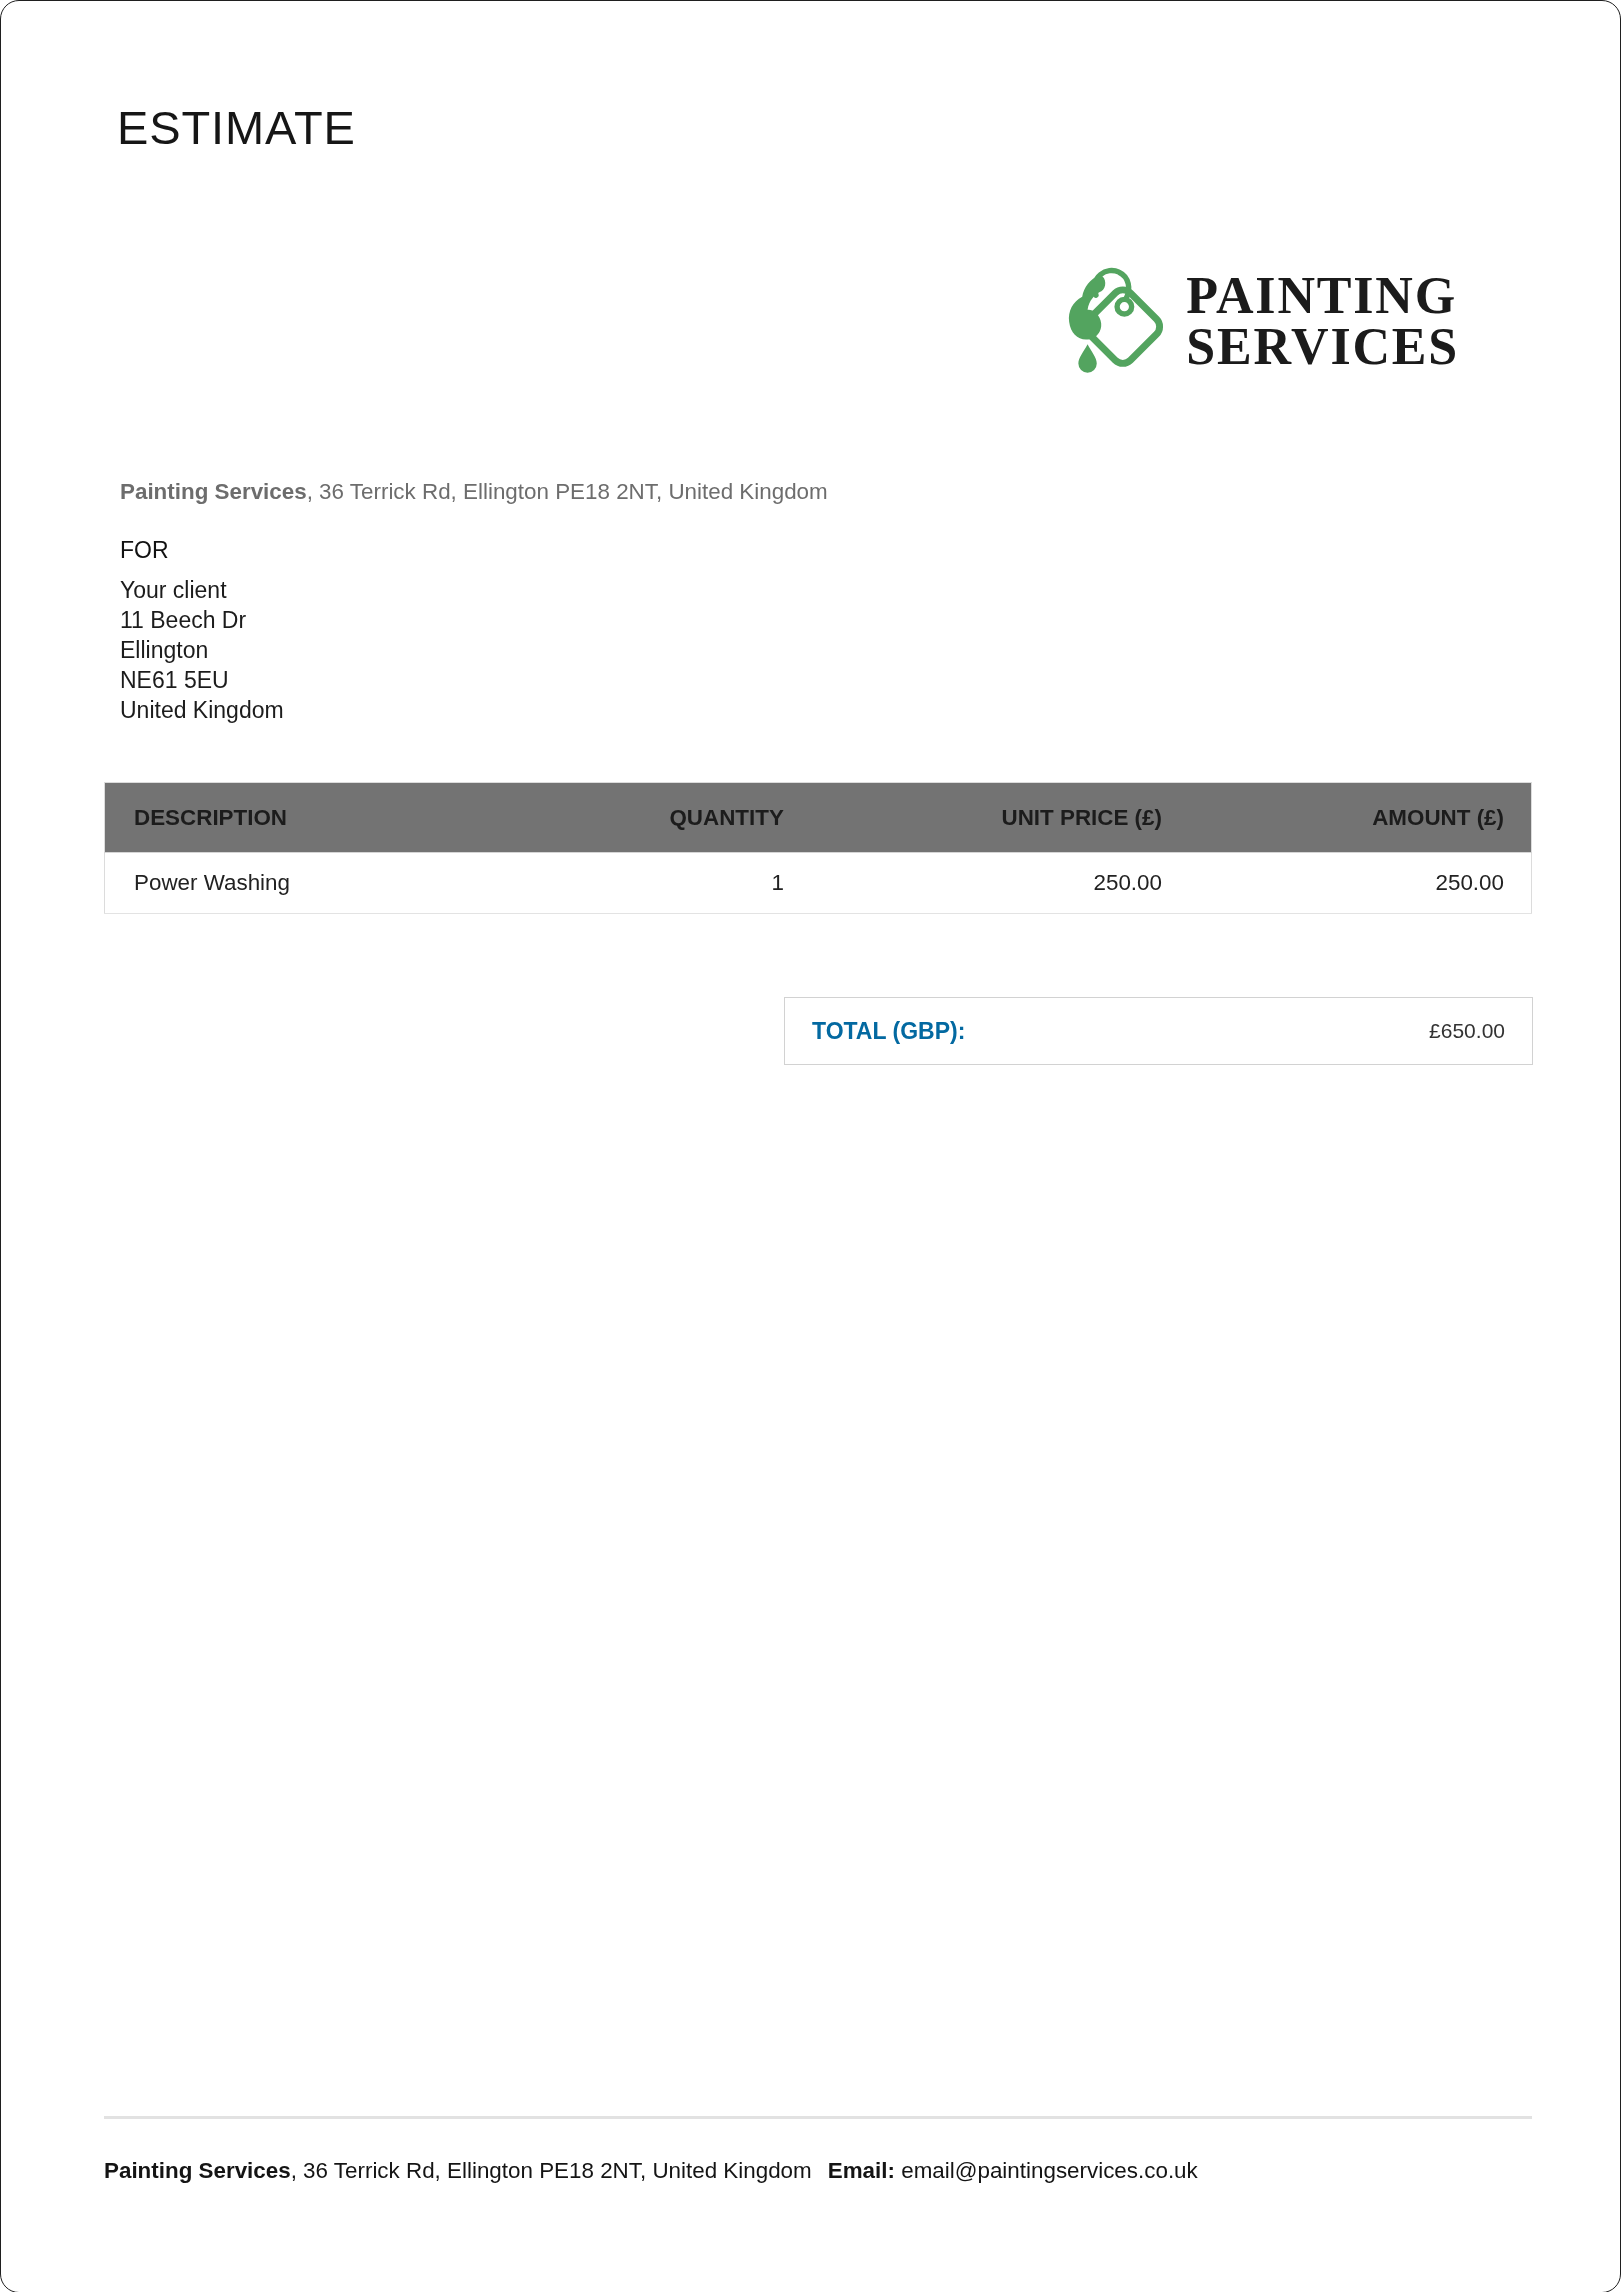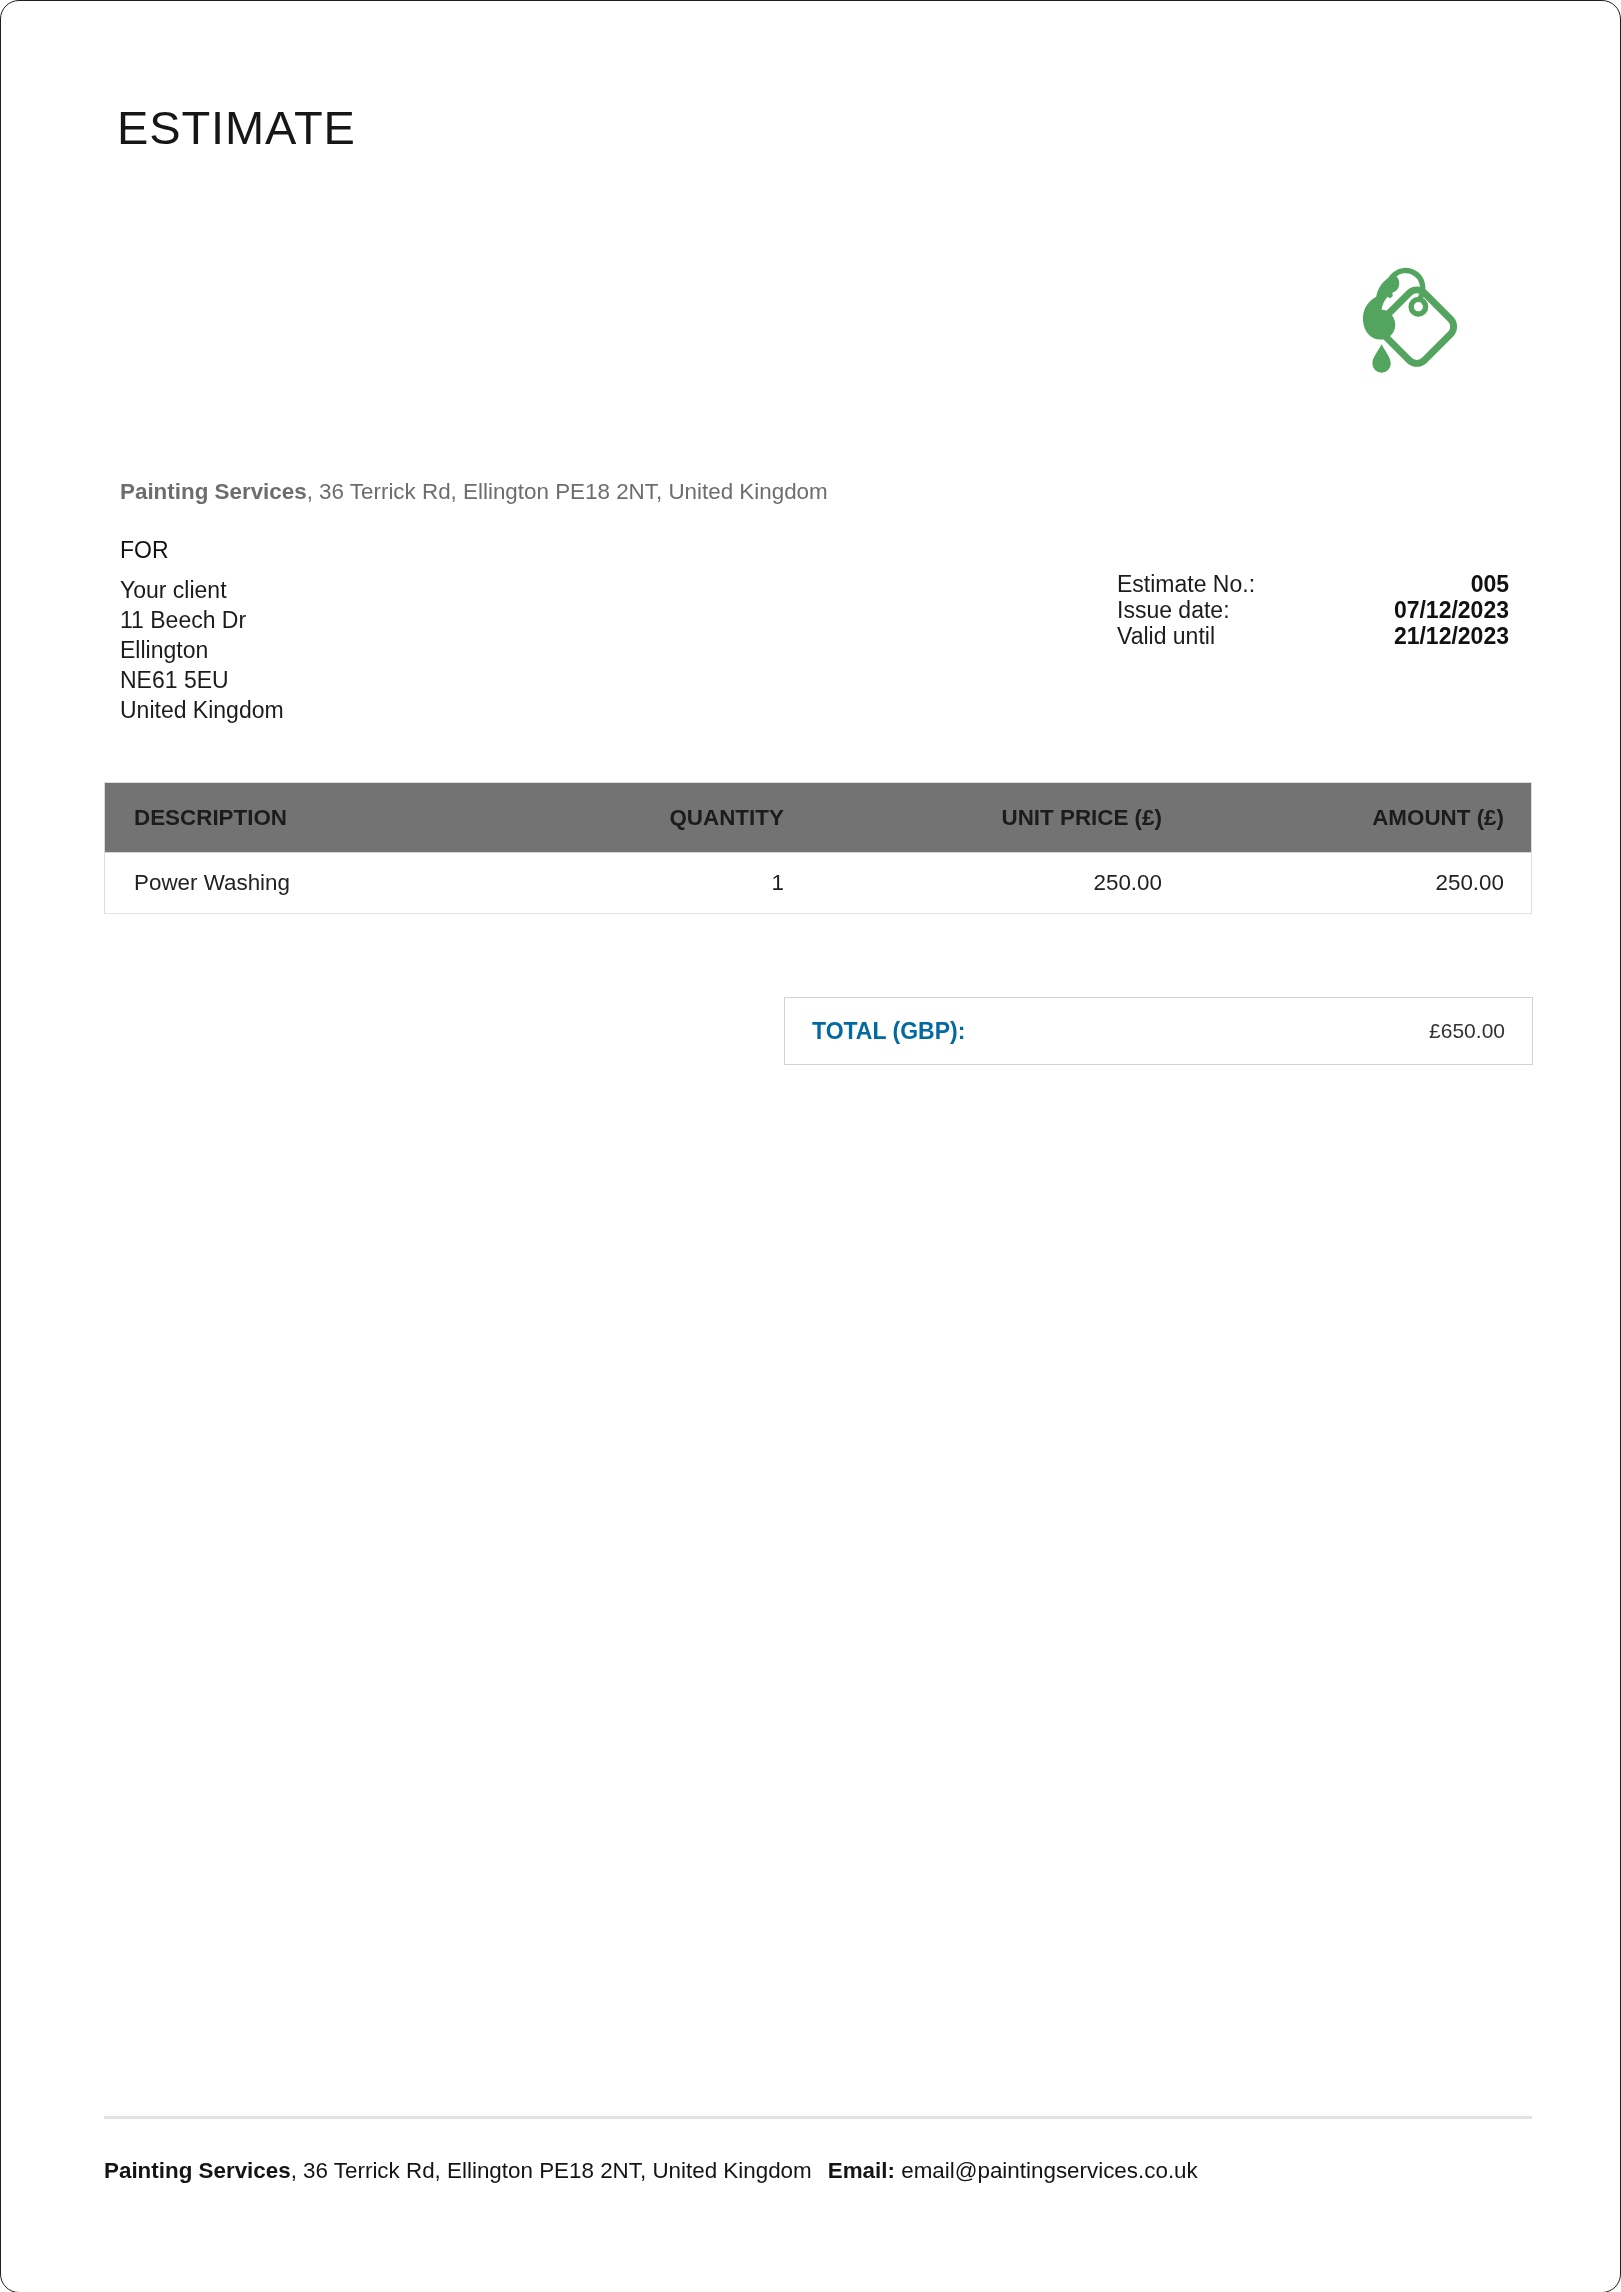--- a/index.html
+++ b/index.html
@@ -86,47 +86,37 @@
   <div class="title">ESTIMATE</div>
 
   <div class="logo">
     <svg viewBox="0 0 150 150" width="115" height="115" aria-hidden="true">
       <rect x="57" y="45" width="76" height="76" rx="14" fill="none" stroke-width="9" transform="rotate(45 95 83)" stroke="#53a45f"></rect>
       <path d="M60,42 C52,18 74,4 90,12 C103,18 106,34 99,47" fill="none" stroke-width="7" stroke-linecap="round" stroke="#53a45f"></path>
       <path d="M66,16 C52,20 44,32 42,44 C30,50 23,63 25,77 C27,93 39,103 53,99 C64,96 69,85 66,75 C63,65 55,60 49,61 C51,49 58,41 67,37 C74,33 74,19 66,16 Z" fill="#53a45f"></path>
       <circle cx="97" cy="57" r="9.5" fill="#ffffff" stroke-width="7" stroke="#53a45f"></circle>
       <path d="M49,106 C44,116 37,123 37,131 a12,12 0 0 0 24,0 C61,123 54,116 49,106 Z" fill="#53a45f"></path>
     </svg>
+    <div class="logo-text">
+      <div>PAINTING</div>
+      <div>SERVICES</div>
+    </div>
   </div>
 
   <p class="company-line"><span class="co-name">Painting Services</span><span>, 36 Terrick Rd, Ellington PE18 2NT, United Kingdom</span></p>
 
   <div class="client">
     <div class="for-heading">FOR</div>
     <div class="addr-line">Your client</div>
     <div class="addr-line">11 Beech Dr</div>
     <div class="addr-line">Ellington</div>
     <div class="addr-line">NE61 5EU</div>
     <div class="addr-line">United Kingdom</div>
   </div>
 
-  <div class="details">
-    <div class="detail-row">
-      <span class="lbl">Estimate No.:</span>
-      <span class="val">005</span>
-    </div>
-    <div class="detail-row">
-      <span class="lbl">Issue date:</span>
-      <span class="val">07/12/2023</span>
-    </div>
-    <div class="detail-row">
-      <span class="lbl">Valid until</span>
-      <span class="val">21/12/2023</span>
-    </div>
-  </div>
 
   <table class="items">
     <colgroup>
       <col style="width:34%">
         <col style="width:15.5%">
         <col style="width:26.5%">
         <col style="width:24%">
     </colgroup>
     <thead>
       <tr>

